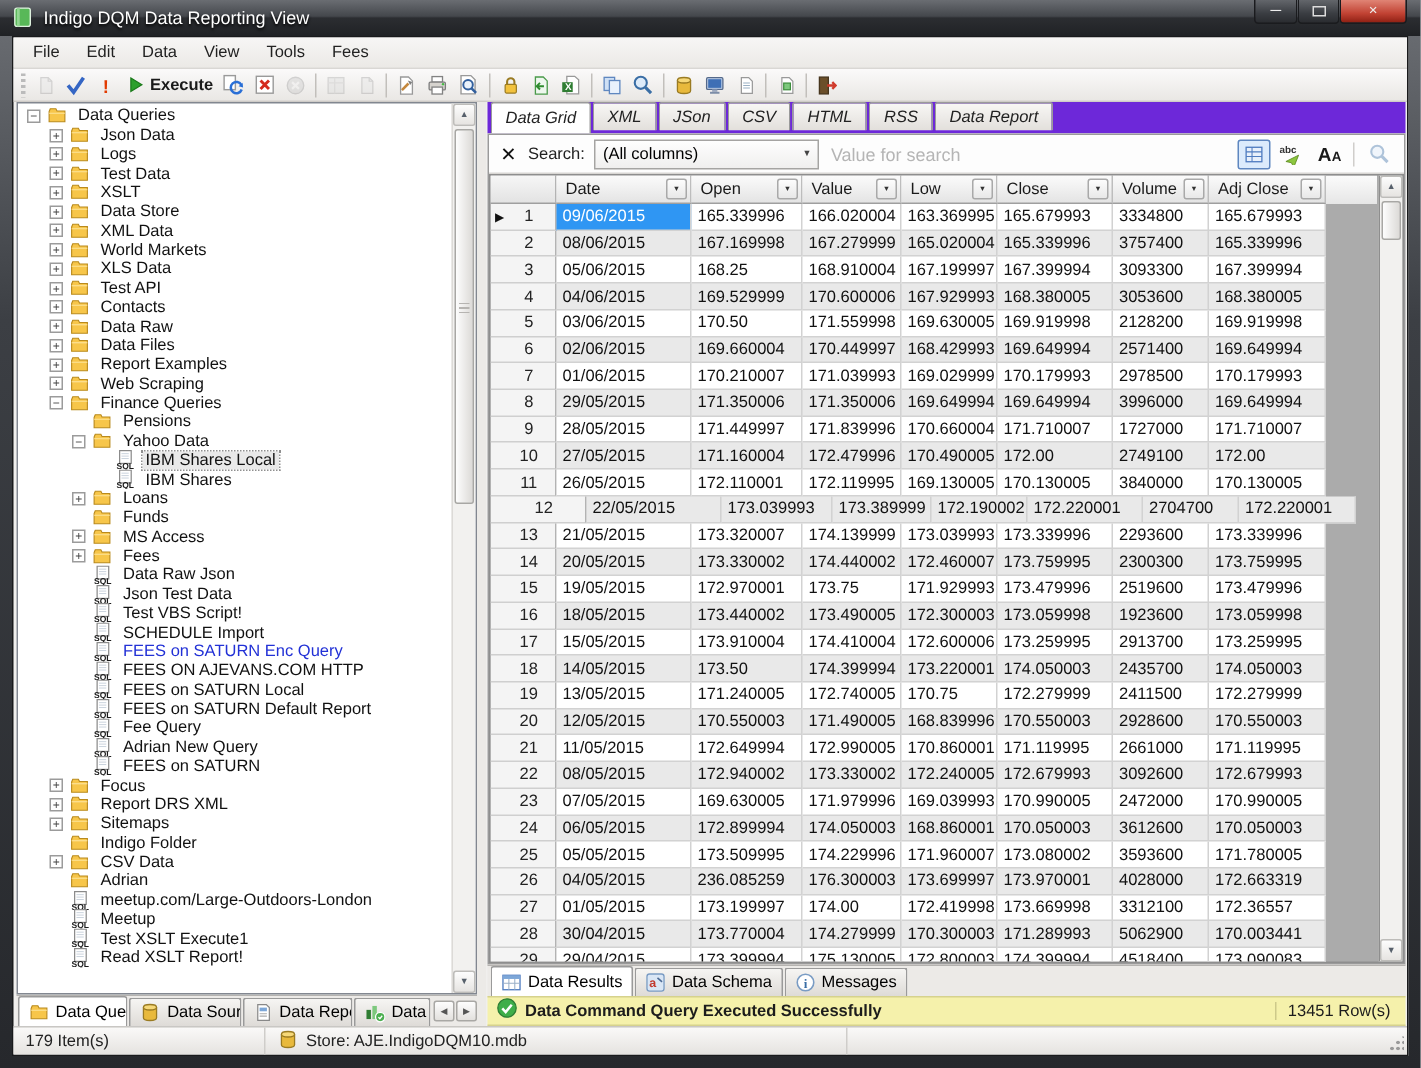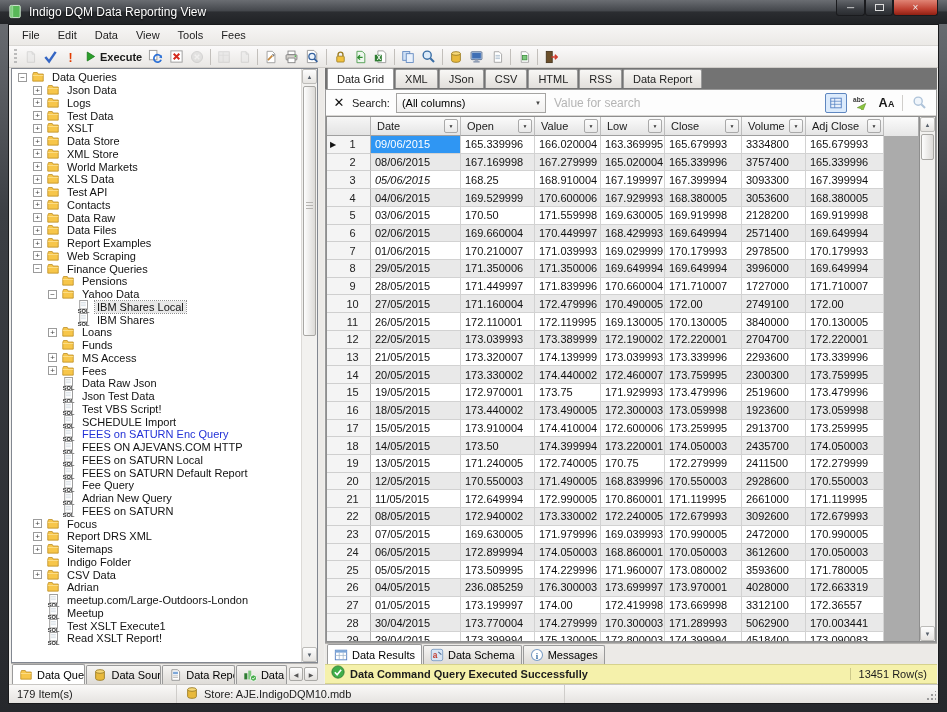--- a/index.html
+++ b/index.html
@@ -54,21 +54,21 @@
   
   .ltabs{height:21px;display:flex;align-items:flex-end;background:#eceae7;padding-left:1px;border-top:1px solid #b5b3b0;}
   .ltab{height:19px;display:flex;align-items:center;gap:4px;font-size:11px;padding:0 6px;margin-right:1px;
     border:1px solid #9a9a9a;border-bottom:none;border-radius:2px 2px 0 0;background:linear-gradient(#f6f5f3,#dedbd7);overflow:hidden;white-space:nowrap;}
   .ltab.active{background:#fff;height:20px;}
   .ltab-arrows{display:flex;gap:1px;margin-left:1px;margin-bottom:3px;}
   .ltab-arrow{width:14px;height:14px;border:1px solid #a9a8a5;background:linear-gradient(#fdfdfd,#e3e1de);
     font-size:6px;display:flex;align-items:center;justify-content:center;color:#555;border-radius:2px;}
   
   .right-col{flex:1;display:flex;flex-direction:column;min-width:0;padding:0 1px;}
-  .rtabs{height:21px;display:flex;align-items:center;padding-left:2px;background:#737373;}
+  .rtabs{height:21px;display:flex;align-items:flex-start;padding-left:2px;background:#6d28d9;font-style:italic;}
   .rtab{height:19px;display:flex;align-items:center;font-size:11px;padding:0 9px;margin-right:1px;
     border:1px solid #9a9a9a;border-bottom:none;border-radius:2px 2px 0 0;background:linear-gradient(#f8f7f5,#e2dfdb);color:#222;}
   .rtab.active{background:#fff;height:21px;font-weight:normal;}
   .tab-page{flex:1;display:flex;flex-direction:column;border:1px solid #9a9a9a;background:#fff;min-height:0;}
   
   .searchbar{height:26px;display:flex;align-items:center;gap:6px;padding:0 6px;background:#fdfdfd;border-bottom:1px solid #d8d6d3;}
   .search-clear{font-size:13px;font-weight:bold;color:#111;width:14px;text-align:center;}
   .search-label{font-size:11px;color:#222;}
   .combo{width:150px;height:20px;border:1px solid #a5a4a2;background:linear-gradient(#fefefe,#f0efee);display:flex;align-items:center;font-size:11px;padding-left:5px;position:relative;}
   .combo .arrow{position:absolute;right:4px;font-size:6px;color:#444;}
@@ -407,21 +407,21 @@
               <div class="tree-row" style="padding-left: 19px;">
                 <span class="tree-toggle">+</span>
                 <span class="tree-icon">
                   <span style="display: inline-flex;">
                     <svg viewBox="0 0 16 16" width="14" height="12">
                       <path d="M1 4.5l1-2.5h5l1 2h7v9.5H1z" fill="#f7c64a" stroke="#b98a1d"></path>
                       <path d="M1 6h14" stroke="#fde49a"></path>
                     </svg>
                   </span>
                 </span>
-                <span class="tree-label">XML Store</span>
+                <span class="tree-label">XML Data</span>
               </div>
               <div class="tree-row" style="padding-left: 19px;">
                 <span class="tree-toggle">+</span>
                 <span class="tree-icon">
                   <span style="display: inline-flex;">
                     <svg viewBox="0 0 16 16" width="14" height="12">
                       <path d="M1 4.5l1-2.5h5l1 2h7v9.5H1z" fill="#f7c64a" stroke="#b98a1d"></path>
                       <path d="M1 6h14" stroke="#fde49a"></path>
                     </svg>
                   </span>
@@ -1059,21 +1059,21 @@
                   <div class="g-cell" style="width: 64px;">165.020004</div>
                   <div class="g-cell" style="width: 77px;">165.339996</div>
                   <div class="g-cell" style="width: 64px;">3757400</div>
                   <div class="g-cell" style="width: 78px;">165.339996</div>
                 </div>
                 <div class="g-row">
                   <div class="g-rowhead" style="width: 44px;">
                     <span class="cur"></span>
                     <span class="num">3</span>
                   </div>
-                  <div class="g-cell" style="width: 90px; font-style: italic;">05/06/2015</div>
+                  <div class="g-cell" style="width: 90px;">05/06/2015</div>
                   <div class="g-cell" style="width: 74px;">168.25</div>
                   <div class="g-cell" style="width: 66px;">168.910004</div>
                   <div class="g-cell" style="width: 64px;">167.199997</div>
                   <div class="g-cell" style="width: 77px;">167.399994</div>
                   <div class="g-cell" style="width: 64px;">3093300</div>
                   <div class="g-cell" style="width: 78px;">167.399994</div>
                 </div>
                 <div class="g-row alt">
                   <div class="g-rowhead" style="width: 44px;">
                     <span class="cur"></span>
@@ -1172,21 +1172,21 @@
                   </div>
                   <div class="g-cell" style="width: 90px;">26/05/2015</div>
                   <div class="g-cell" style="width: 74px;">172.110001</div>
                   <div class="g-cell" style="width: 66px;">172.119995</div>
                   <div class="g-cell" style="width: 64px;">169.130005</div>
                   <div class="g-cell" style="width: 77px;">170.130005</div>
                   <div class="g-cell" style="width: 64px;">3840000</div>
                   <div class="g-cell" style="width: 78px;">170.130005</div>
                 </div>
                 <div class="g-row alt">
-                  <div class="g-rowhead" style="width: 44px;">
+                  <div class="g-rowhead" style="width: 64px;">
                     <span class="cur"></span>
                     <span class="num">12</span>
                   </div>
                   <div class="g-cell" style="width: 90px;">22/05/2015</div>
                   <div class="g-cell" style="width: 74px;">173.039993</div>
                   <div class="g-cell" style="width: 66px;">173.389999</div>
                   <div class="g-cell" style="width: 64px;">172.190002</div>
                   <div class="g-cell" style="width: 77px;">172.220001</div>
                   <div class="g-cell" style="width: 64px;">2704700</div>
                   <div class="g-cell" style="width: 78px;">172.220001</div>

